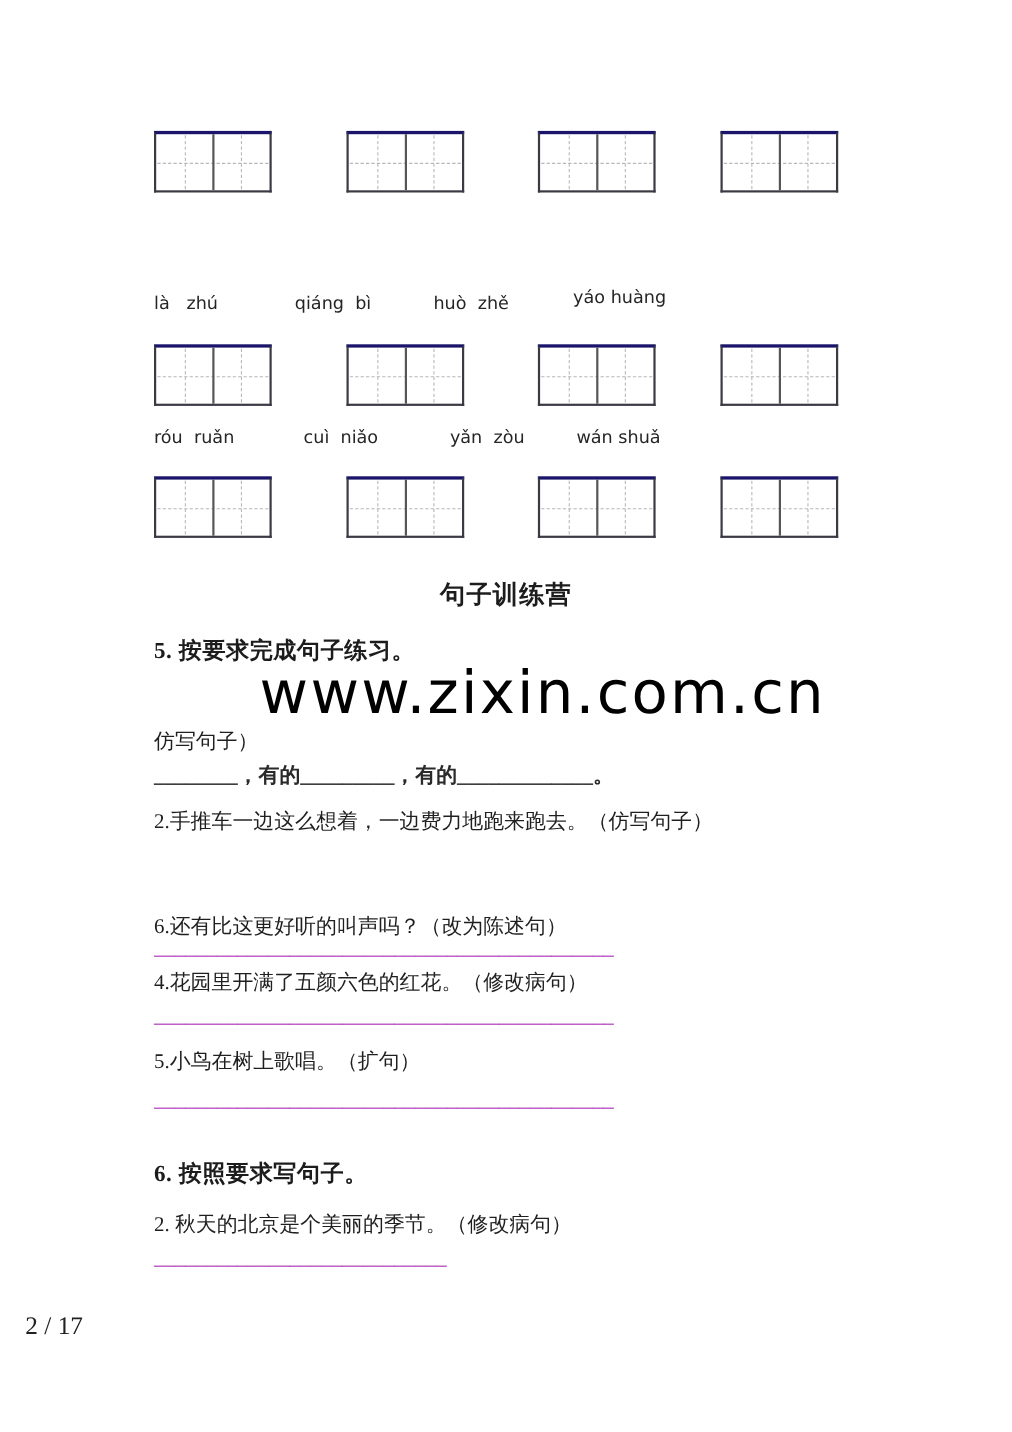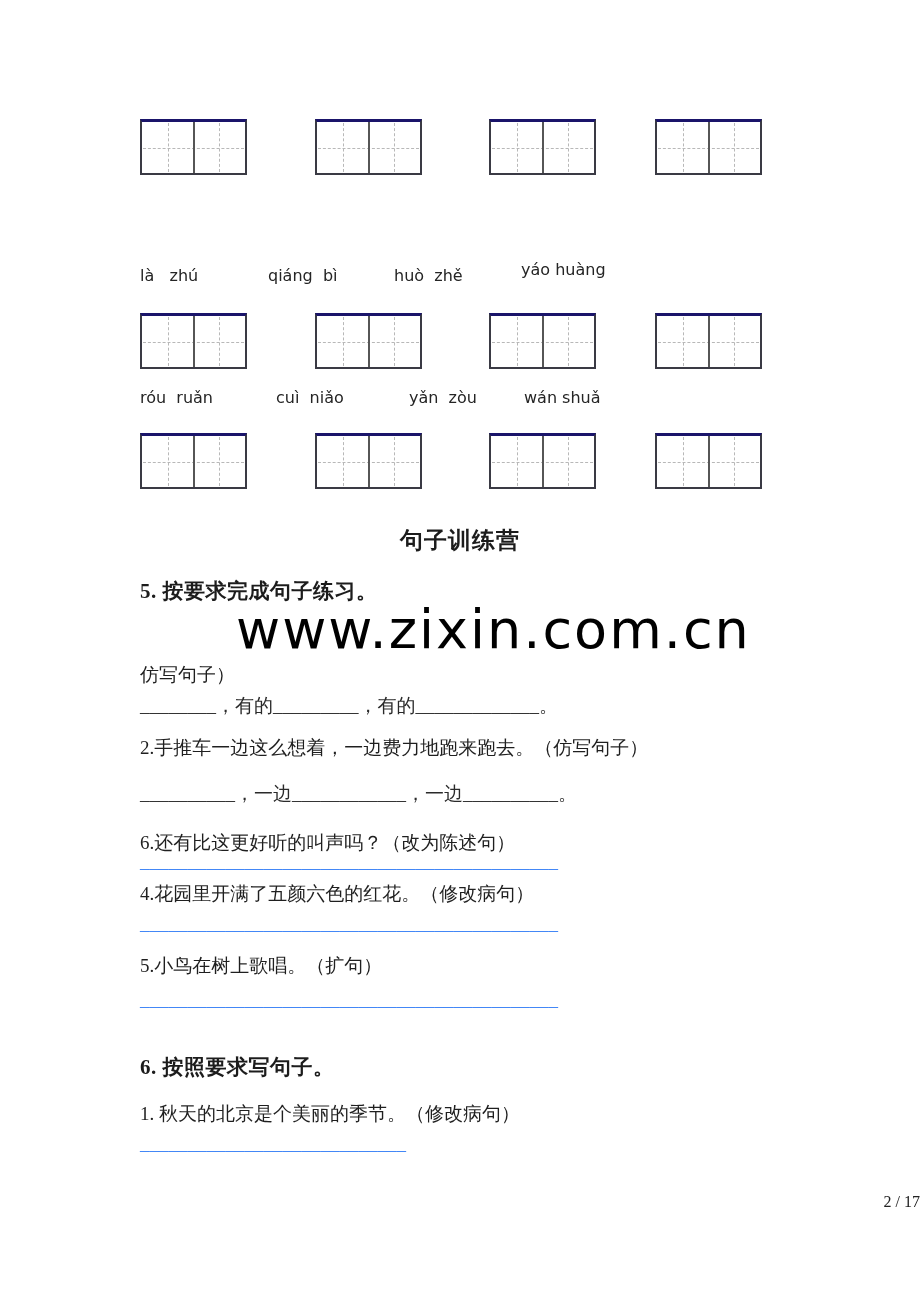--- a/index.html
+++ b/index.html
@@ -37,34 +37,34 @@
     font-size:21px; font-weight:bold; letter-spacing:0.5px; white-space:nowrap;
   }
   .camp-heading {
     position:absolute; left:0; width:920px; text-align:center;
     font-size:23px; font-weight:bold; letter-spacing:1px;
   }
   .body-line {
     position:absolute; left:140px;
     font-size:19px; line-height:28px; white-space:nowrap; color:#1f1f1f;
   }
-  .blank-line { color:#2a2a2a; }
+  .blank-line { color:#2a2a2a;font-weight:bold; }
   .answer-line {
     position:absolute; left:140px;
-    font-size:19px; line-height:22px; white-space:nowrap; color:#3b82f6;
+    font-size:19px; line-height:22px; white-space:nowrap; color:#a21caf;
     letter-spacing:0;
   }
   .pinyin {
     position:absolute;
     font-family:"DejaVu Sans","Liberation Sans",sans-serif;
     font-size:16px; color:#252525; white-space:pre;
   }
   .page-num {
-    position:absolute; left:0; width:920px; top:1193px; text-align:right;
-    font-size:16px; color:#222222;padding-left:23px;
+    position:absolute; left:0; width:920px; top:1193px; text-align:left;
+    font-size:23px; color:#222222;padding-left:23px;
   }
 </style>
 </head>
 <body>
 
 <div id="page">
 
   <div class="watermark">www.zixin.com.cn</div>
 
   <div class="layer">
@@ -156,32 +156,31 @@
       </div>
 
     <div class="camp-heading" style="top:525px">句子训练营</div>
 
     <div class="sec-title" style="top:577px">5. 按要求完成句子练习。</div>
 
     <div class="body-line" style="top:661px">仿写句子）</div>
     <div class="body-line blank-line" style="top:692px">________，有的_________，有的_____________。</div>
 
     <div class="body-line" style="top:734px">2.手推车一边这么想着，一边费力地跑来跑去。（仿写句子）</div>
-    <div class="body-line blank-line" style="top:780px">__________，一边____________，一边__________。</div>
 
     <div class="body-line" style="top:829px">6.还有比这更好听的叫声吗？（改为陈述句）</div>
     <div class="answer-line" style="top:851px">____________________________________________</div>
 
     <div class="body-line" style="top:880px">4.花园里开满了五颜六色的红花。（修改病句）</div>
     <div class="answer-line" style="top:913px">____________________________________________</div>
 
     <div class="body-line" style="top:952px">5.小鸟在树上歌唱。（扩句）</div>
     <div class="answer-line" style="top:989px">____________________________________________</div>
 
     <div class="sec-title" style="top:1053px">6. 按照要求写句子。</div>
 
-    <div class="body-line" style="top:1100px">1. 秋天的北京是个美丽的季节。（修改病句）</div>
+    <div class="body-line" style="top:1100px">2. 秋天的北京是个美丽的季节。（修改病句）</div>
     <div class="answer-line" style="top:1133px">____________________________</div>
 
     <div class="page-num">2 / 17</div>
 
   </div>
 </div>
 
 </body></html>

